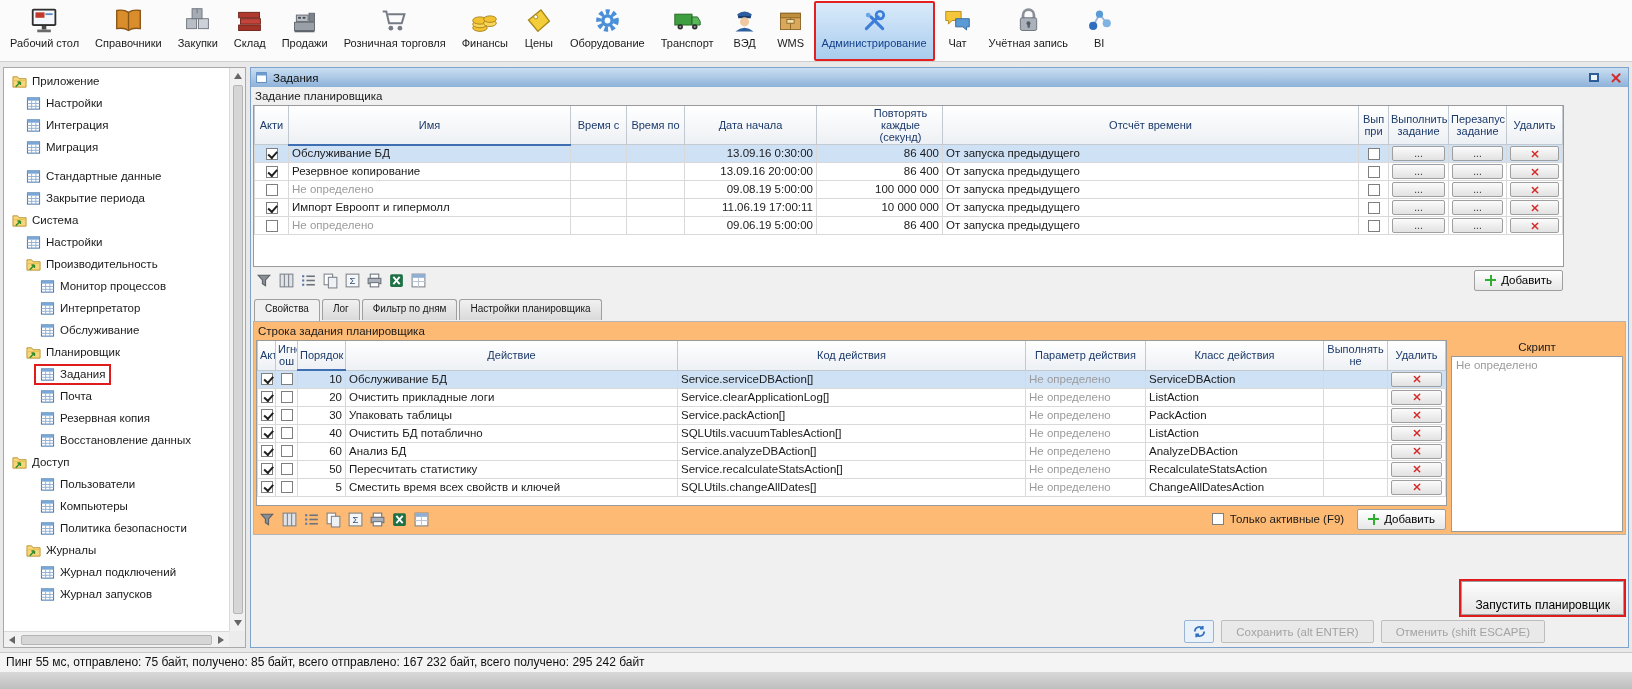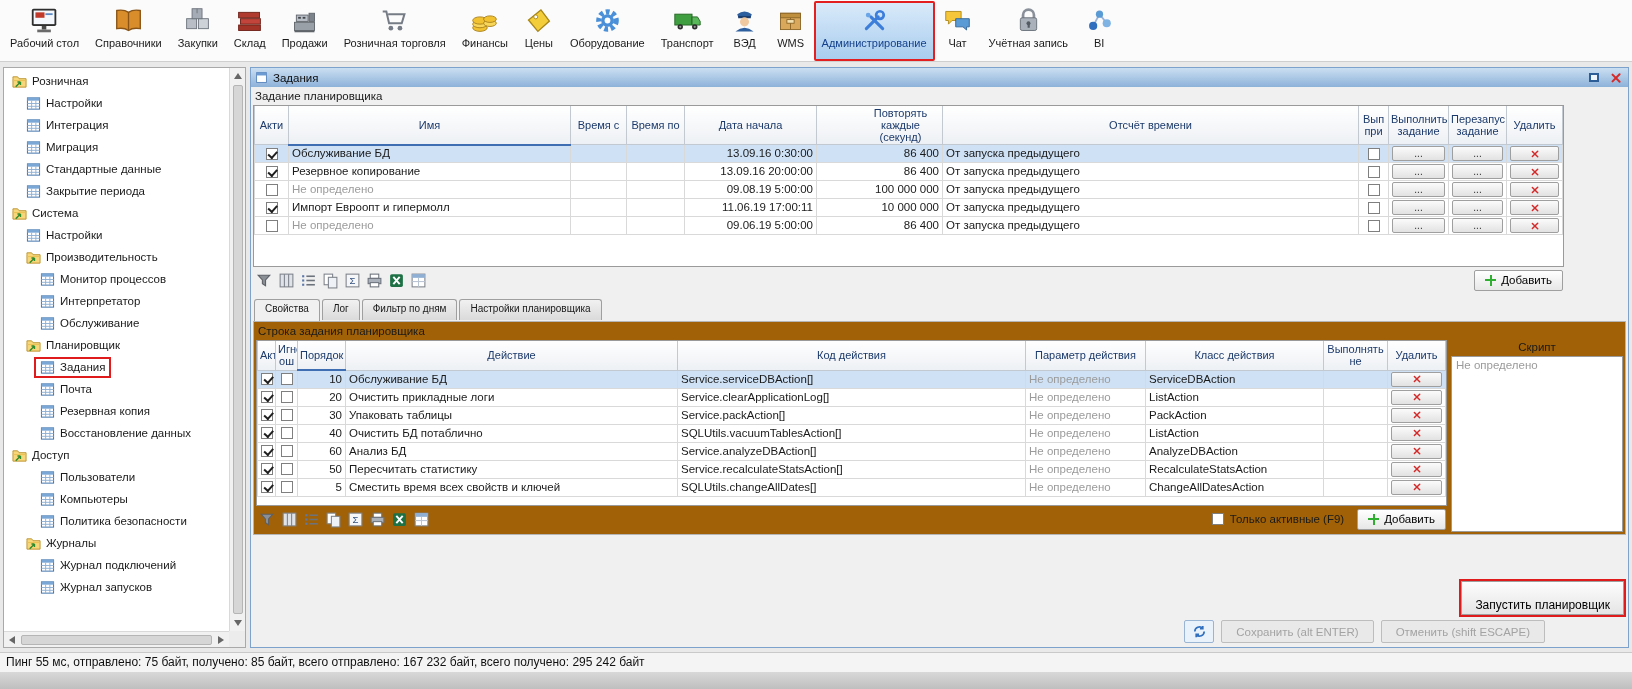--- a/index.html
+++ b/index.html
@@ -84,21 +84,21 @@
   .plus{position:relative;width:11px;height:11px;display:inline-block;}
   .plus::before{content:'';position:absolute;left:4.4px;top:0;width:2.4px;height:11px;background:#2faf2f;}
   .plus::after{content:'';position:absolute;left:0;top:4.4px;width:11px;height:2.4px;background:#2faf2f;}
   .onlyactive{display:flex;align-items:center;gap:6px;font-size:11.5px;margin-right:10px;}
 
   
   .tabs{display:flex;gap:2px;padding:0 1px;margin-top:6px;height:22px;}
   .tab{padding:3px 10px 0;border:1px solid #9f9f9f;border-bottom:none;border-radius:3px 3px 0 0;
       background:linear-gradient(#f1f1f1,#dadada);font-size:10px;height:21px;margin-bottom:-1px;position:relative;}
   .tab.active{background:#f0f0f0;z-index:2;height:22px;}
-  .tabbody{border:1px solid #b5b5b5;padding:1px 2px 2px;display:flex;flex-direction:column;background:#a16207;}
+  .tabbody{border:1px solid #b5b5b5;padding:1px 2px 2px;display:flex;flex-direction:column;background:#fdba74;}
   .actions-row{display:flex;gap:4px;}
   .actions-left{flex:1;display:flex;flex-direction:column;min-width:0;}
   .script-panel{width:172px;display:flex;flex-direction:column;flex:0 0 auto;}
   .script-title{text-align:center;height:16px;line-height:15px;font-size:11.5px;}
   .script-box{height:176px;border:1px solid #9a9a9a;background:#fff;color:#9b9b9b;padding:2px 4px;font-size:11.5px;}
 
   
   .footer{margin-top:auto;display:flex;flex-direction:column;align-items:flex-end;gap:5px;padding:4px 1px 1px;}
   .runbtn{height:24px;padding:16px 13px;background:linear-gradient(#fdfdfd,#e5e5e5);border:1px solid #9f9f9f;outline:2px solid #e01b1b;
       font-size:12px;font-family:inherit;margin-right:1px;}
@@ -302,21 +302,21 @@
       <div class="tree" id="tree">
           <div class="tree-item" style="padding-left: 4px;">
             <span class="ti-inner">
               <span class="tic">
                 <svg viewBox="0 0 16 16">
                   <path d="M1 5 V3 h5 l1.5 2 H15 v9 H1 Z" fill="#f7d77a" stroke="#bd9330"></path>
                   <path d="M1 7 h14" stroke="#e9c050"></path>
                   <path d="M4 13.5 L9 8.5 M9 8.5 h-3.2 M9 8.5 v3.2" fill="none" stroke="#2e8b2e" stroke-width="1.5"></path>
                 </svg>
               </span>
-              <span class="tree-label">Розничная</span>
+              <span class="tree-label">Приложение</span>
             </span>
           </div>
           <div class="tree-item" style="padding-left: 18px;">
             <span class="ti-inner">
               <span class="tic">
                 <svg viewBox="0 0 16 16">
                   <rect x="1.5" y="2" width="13" height="12" fill="#fff" stroke="#3a6ea8"></rect>
                   <rect x="1.5" y="2" width="13" height="3" fill="#7ba7d7"></rect>
                   <line x1="1.5" y1="8" x2="14.5" y2="8" stroke="#8fb0d4"></line>
                   <line x1="1.5" y1="11" x2="14.5" y2="11" stroke="#8fb0d4"></line>
@@ -350,21 +350,21 @@
                   <rect x="1.5" y="2" width="13" height="3" fill="#7ba7d7"></rect>
                   <line x1="1.5" y1="8" x2="14.5" y2="8" stroke="#8fb0d4"></line>
                   <line x1="1.5" y1="11" x2="14.5" y2="11" stroke="#8fb0d4"></line>
                   <line x1="6" y1="5" x2="6" y2="14" stroke="#8fb0d4"></line>
                   <line x1="10.5" y1="5" x2="10.5" y2="14" stroke="#8fb0d4"></line>
                 </svg>
               </span>
               <span class="tree-label">Миграция</span>
             </span>
           </div>
-          <div class="tree-item" style="padding-left: 18px;">
+          <div class="tree-item" style="padding-left: 18px; margin-top: 7px;">
             <span class="ti-inner">
               <span class="tic">
                 <svg viewBox="0 0 16 16">
                   <rect x="1.5" y="2" width="13" height="12" fill="#fff" stroke="#3a6ea8"></rect>
                   <rect x="1.5" y="2" width="13" height="3" fill="#7ba7d7"></rect>
                   <line x1="1.5" y1="8" x2="14.5" y2="8" stroke="#8fb0d4"></line>
                   <line x1="1.5" y1="11" x2="14.5" y2="11" stroke="#8fb0d4"></line>
                   <line x1="6" y1="5" x2="6" y2="14" stroke="#8fb0d4"></line>
                   <line x1="10.5" y1="5" x2="10.5" y2="14" stroke="#8fb0d4"></line>
                 </svg>

